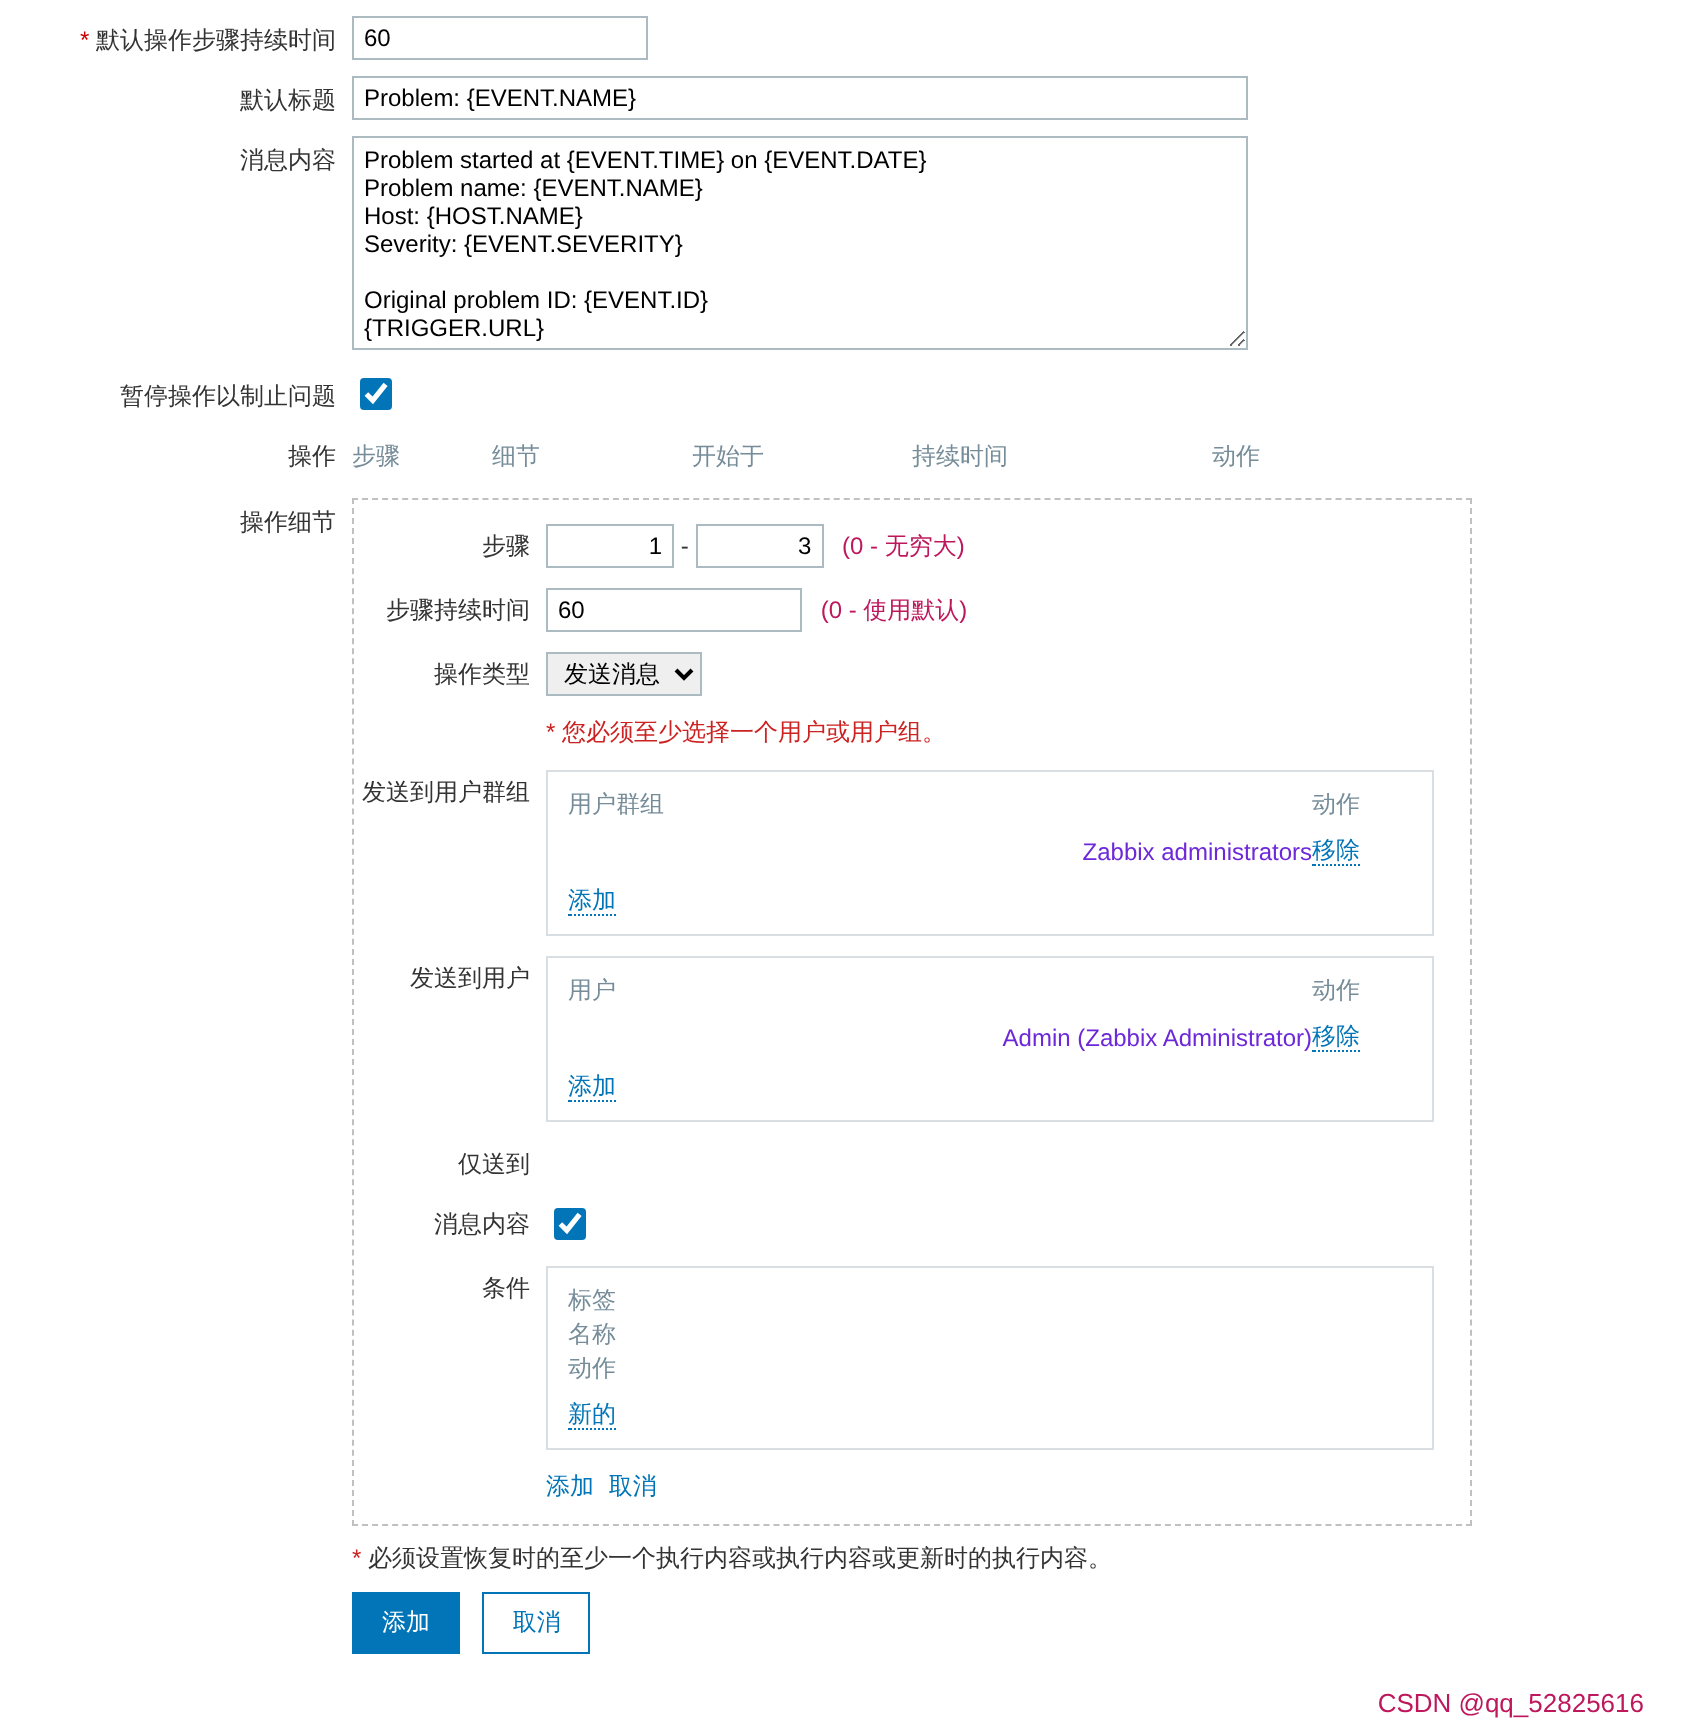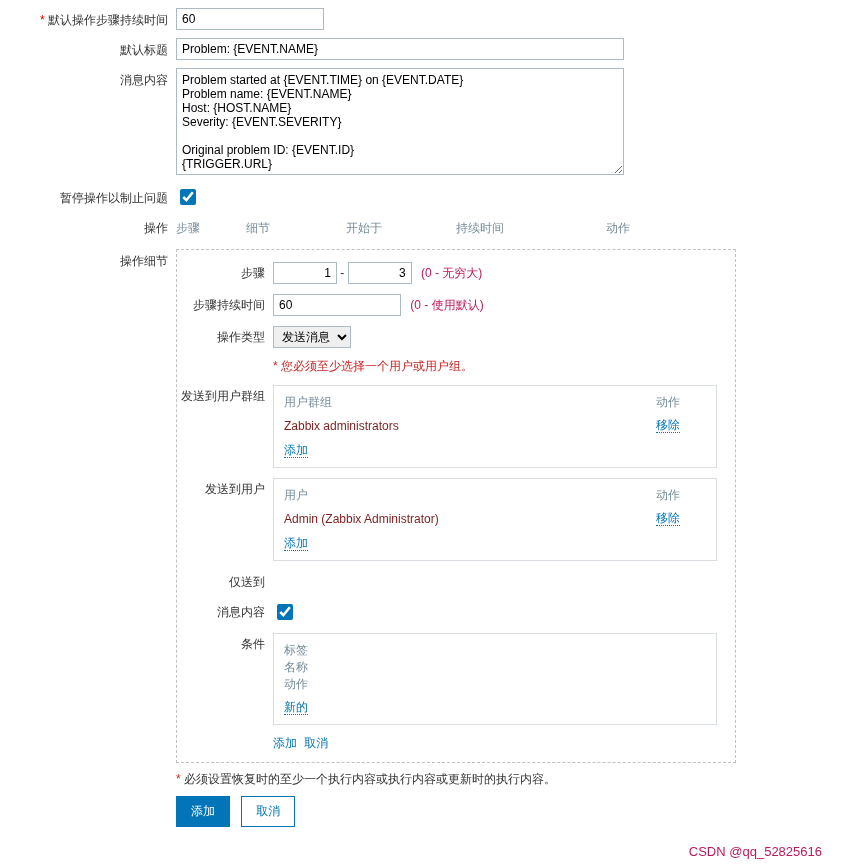--- a/index.html
+++ b/index.html
@@ -96,21 +96,21 @@
   margin-bottom: 6px;
   justify-content: center;
 }
 .sub-header .col1 { flex: 1; }
 .sub-header .col2 { width: 50px; text-align: left; }
 .sub-row {
   display: flex;
   margin-bottom: 8px;
   align-items: center;
 }
-.sub-row .col1 { flex: 1; color: #7f1d1d; }
+.sub-row .col1 { flex: 1; color: #6d28d9; text-align: right; }
 .sub-row .col2 { width: 50px; }
 .link {
   color: #0275b8;
   text-decoration: none;
   border-bottom: 1px dotted #0275b8;
   cursor: pointer;
 }
 .link-plain {
   color: #0275b8;
   cursor: pointer;

